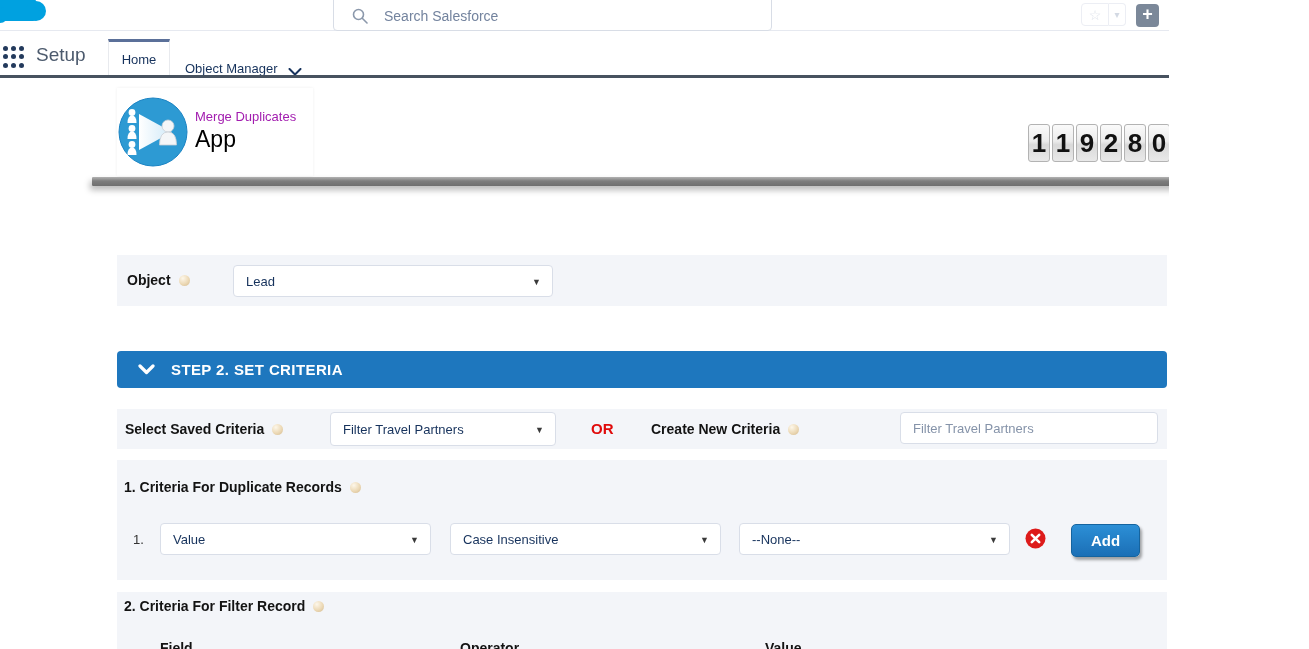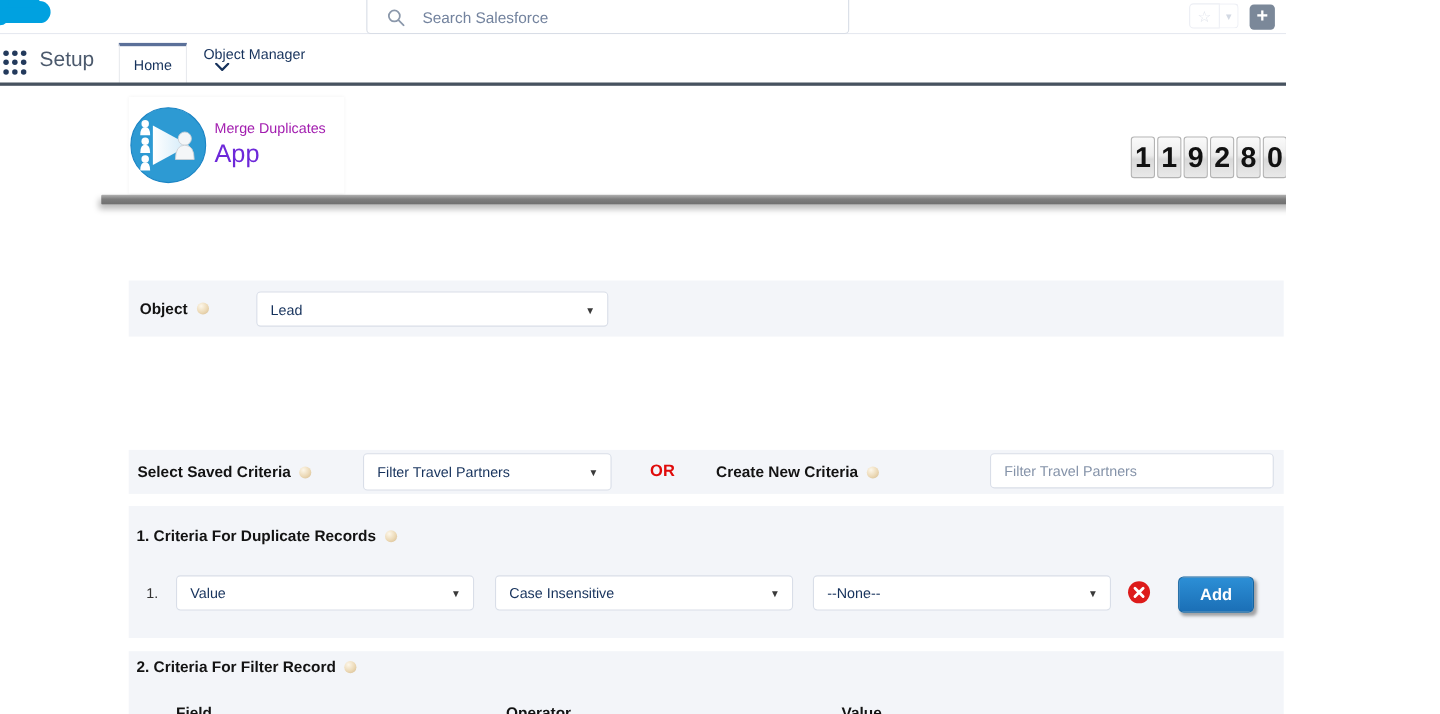--- a/index.html
+++ b/index.html
@@ -31,31 +31,31 @@
 
   
   .navbar{position:absolute;left:0;top:31px;width:1309px;height:45px;background:#fff;padding-left:42px;}
   .waffle{position:absolute;left:3px;top:15px;width:22px;height:22px;display:grid;
           grid-template-columns:repeat(3,5px);grid-gap:3px;}
   .waffle i{width:5px;height:5px;border-radius:50%;background:#233a5c;}
   .setup-label{position:absolute;left:36px;top:13px;font-size:19px;color:#4c5a6d;}
   .tab-home{position:absolute;left:108px;top:8px;width:62px;height:37px;background:#fff;
             border-top:3px solid #5b7099;border-left:1px solid #e8eaee;border-right:1px solid #e8eaee;
             display:flex;align-items:center;justify-content:center;font-size:13px;color:#16325c;box-sizing:border-box;}
-  .tab-objmgr{position:absolute;left:171px;top:11px;height:34px;display:flex;align-items:flex-start;
-              padding:0 14px;font-size:13px;color:#16325c;flex-direction:column;}
+  .tab-objmgr{position:absolute;left:171px;top:11px;height:34px;display:flex;align-items:flex-end;
+              padding:0 14px;font-size:13px;color:#16325c;}
   .tab-objmgr svg{margin-left:10px;}
   .nav-underline{position:absolute;left:0;top:75px;width:1309px;height:3px;background:#47525f;}
 
   
   .app-card{position:absolute;left:117px;top:88px;width:196px;height:88px;background:#fff;
             box-shadow:0 0 3px rgba(0,0,0,0.07);}
   .app-icon{position:absolute;left:1px;top:9px;width:70px;height:70px;}
   .app-title1{position:absolute;left:78px;top:21px;font-size:13px;color:#a21caf;}
-  .app-title2{position:absolute;left:78px;top:38px;font-size:23px;color:#6d28d9;}
+  .app-title2{position:absolute;left:78px;top:38px;font-size:23px;color:#000000;}
 
   .counter{position:absolute;left:1028px;top:124px;display:flex;}
   .digit{width:20px;height:36px;margin-right:2px;border:1px solid #b3b3b3;border-radius:3px;
          background:linear-gradient(180deg,#fafafa 0%,#ececec 45%,#d9d9d9 55%,#e9e9e9 100%);
          font-size:26px;font-weight:bold;color:#111;text-align:center;line-height:36px;}
 
   .divider-bar{position:absolute;left:92px;top:177px;width:1100px;height:9px;
                background:linear-gradient(180deg,#b2b2b2,#7d7d7d 45%,#6f6f6f);
                box-shadow:-2px 4px 6px rgba(0,0,0,0.28);border-radius:1px;}
 
@@ -220,20 +220,26 @@
 
   <div class="strip strip-object"></div>
   <div class="lbl" style="left:127px;top:272px;">
     <span>Object</span><span class="help"></span>
   </div>
   <div class="sel" style="left:233px;top:265px;width:320px;">
     <span>Lead</span>
     <span class="arrow">▼</span>
   </div>
 
+  <div class="step-header step2">
+    <svg width="17" height="11" viewBox="0 0 17 11">
+      <polyline points="2,2 8.5,8.5 15,2" fill="none" stroke="#ffffff" stroke-width="3.2" stroke-linecap="round" stroke-linejoin="round"></polyline>
+    </svg>
+    <span>STEP 2. SET CRITERIA</span>
+  </div>
 
   <div class="strip strip-criteria"></div>
   <div class="lbl" style="left:125px;top:421px;">
     <span>Select Saved Criteria</span><span class="help"></span>
   </div>
   <div class="sel" style="left:330px;top:412px;width:226px;height:34px;">
     <span>Filter Travel Partners</span>
     <span class="arrow" style="top:12px;">▼</span>
   </div>
   <div class="or-label">OR</div>

